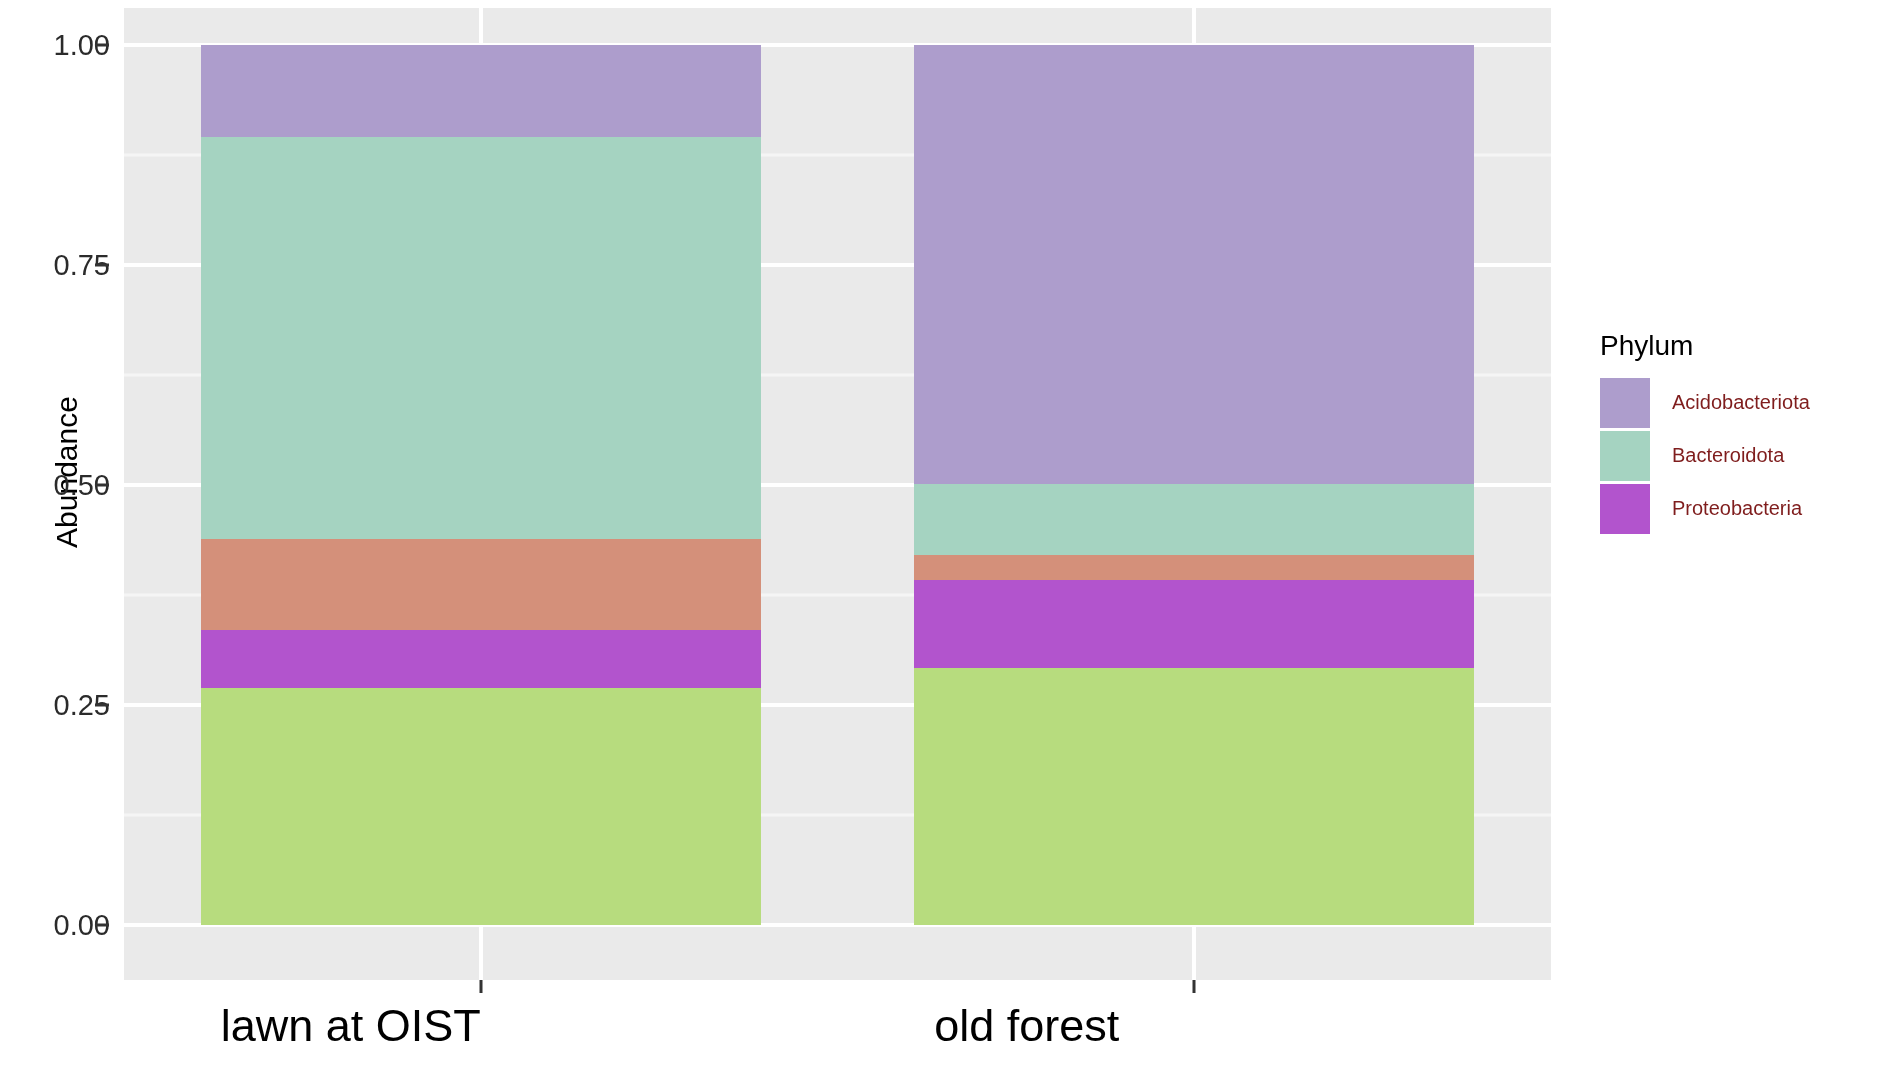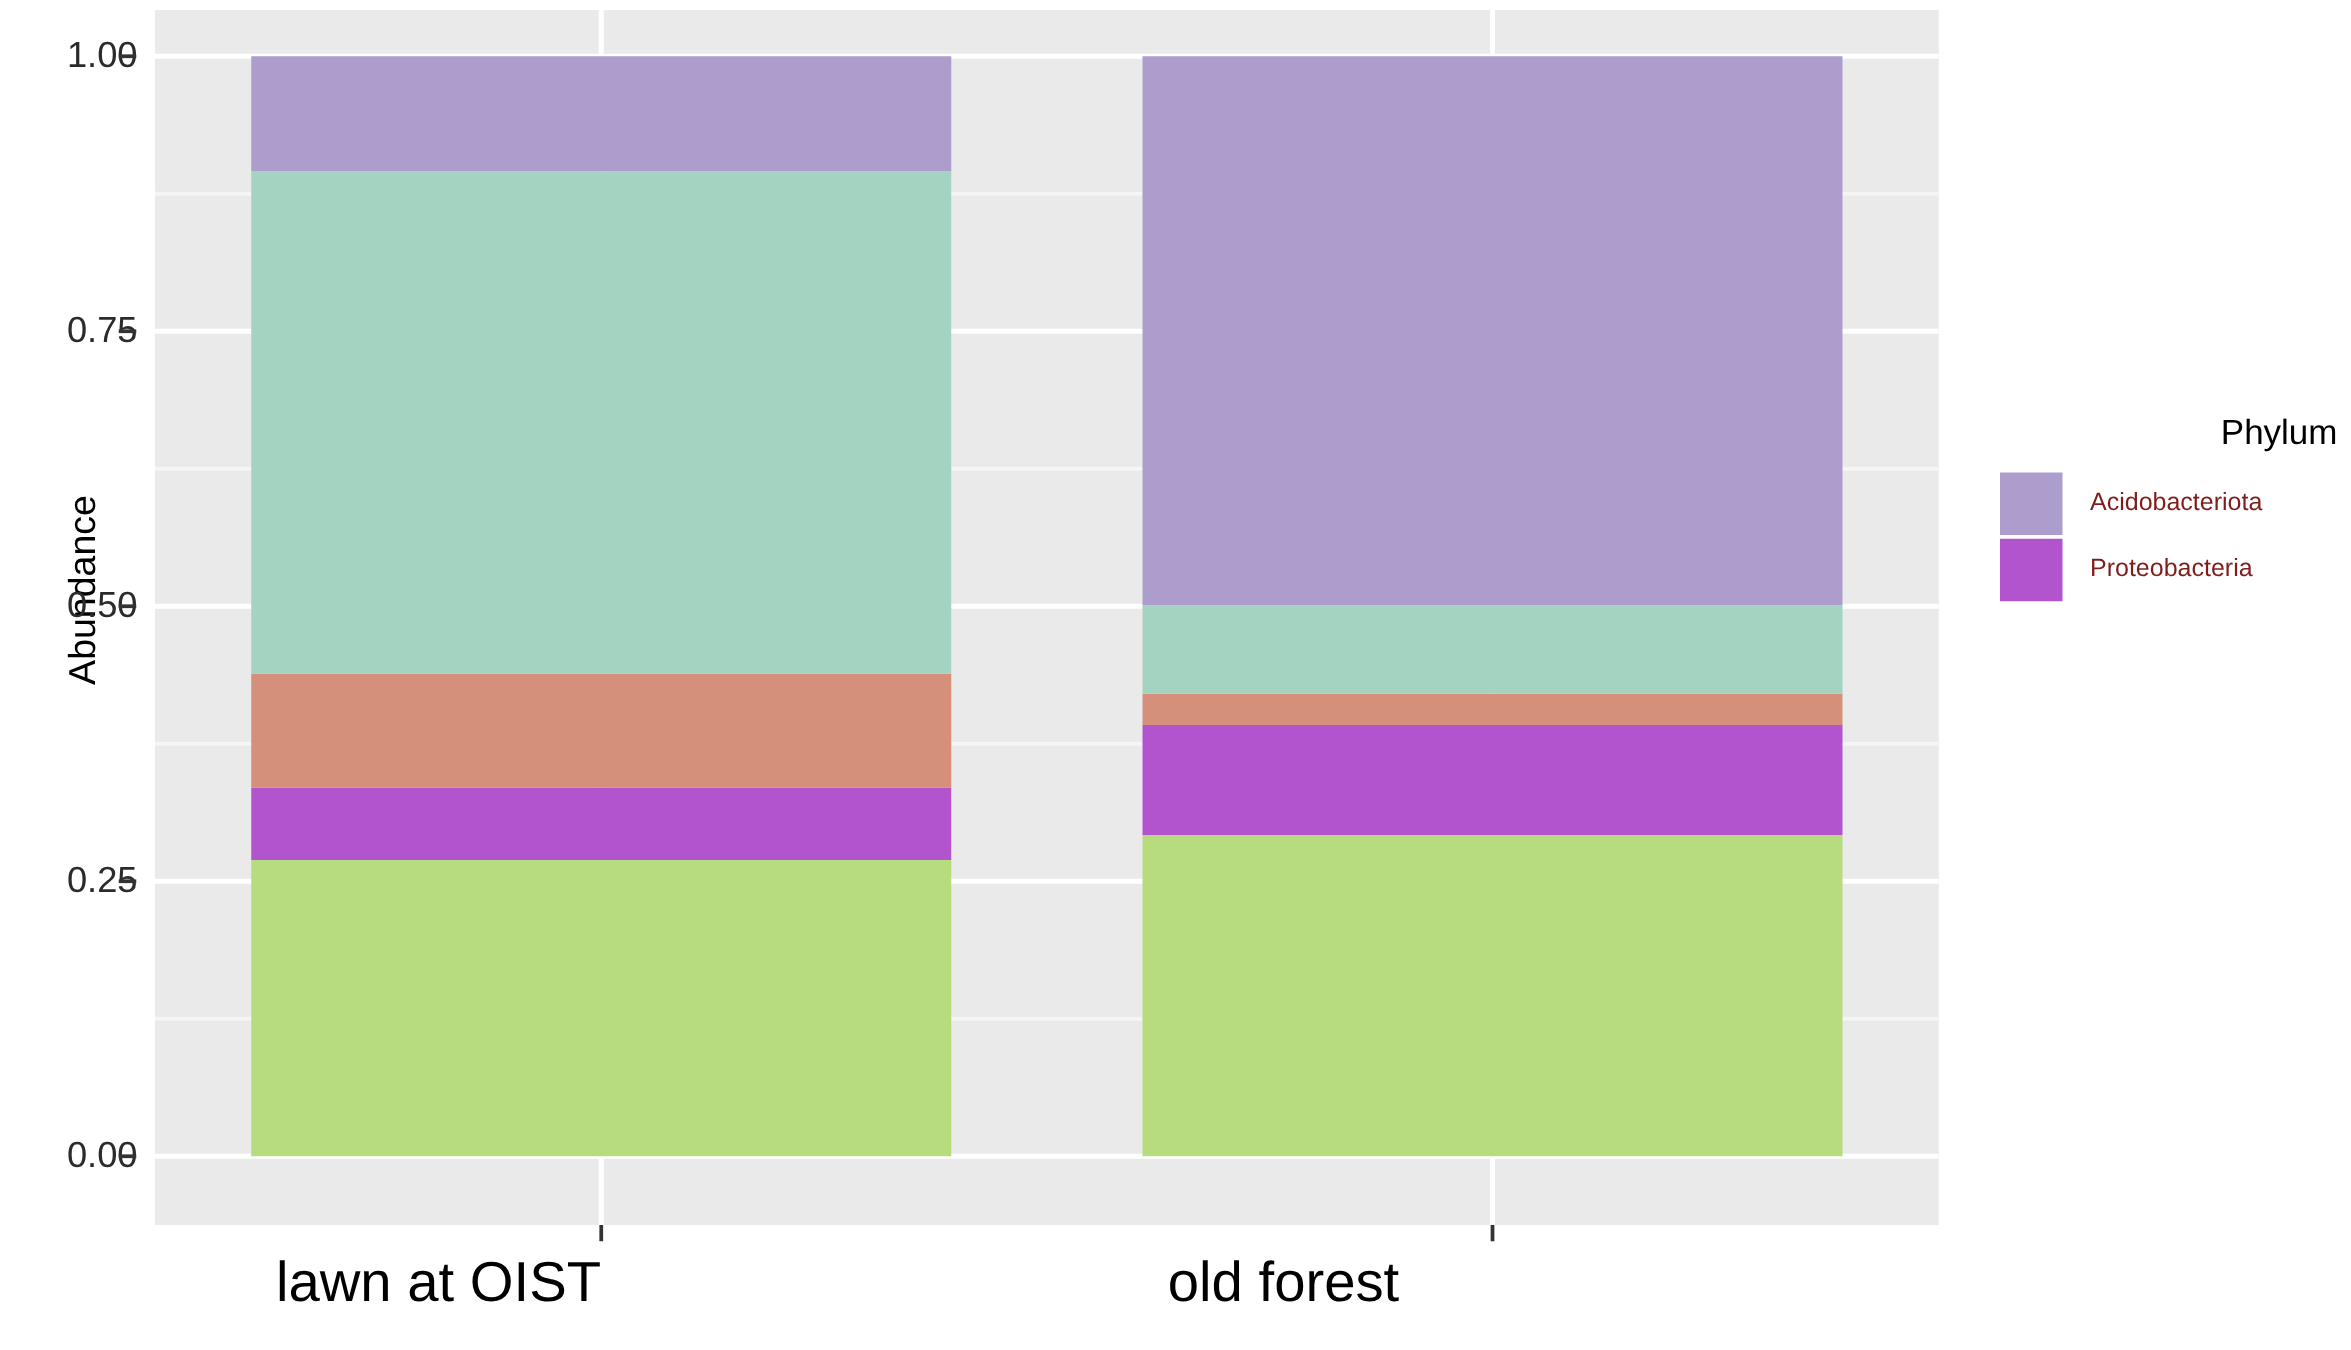--- a/index.html
+++ b/index.html
@@ -133,21 +133,20 @@
     position: absolute;
     left: 1600px;
     top: 330px;
     width: 270px;
   }
   #legend-title {
     font-size: 28px;
     color: #000000;
     margin-bottom: 14px;
     white-space: nowrap;
-    text-align: right;
   }
   .legend-row {
     display: flex;
     align-items: center;
     height: 53px;
   }
   .legend-key {
     width: 50px;
     height: 50px;
     flex: 0 0 auto;
@@ -225,20 +224,26 @@
     <div id="legend-title">Phylum</div>
     <div id="legend-items">
         <div class="legend-row">
           <span class="legend-key">
             <span class="legend-swatch" style="background: rgb(173, 157, 204);"></span>
           </span>
           <span class="legend-label">Acidobacteriota</span>
         </div>
         <div class="legend-row">
           <span class="legend-key">
+            <span class="legend-swatch" style="background: rgb(165, 211, 193);"></span>
+          </span>
+          <span class="legend-label">Bacteroidota</span>
+        </div>
+        <div class="legend-row">
+          <span class="legend-key">
             <span class="legend-swatch" style="background: rgb(178, 84, 205);"></span>
           </span>
           <span class="legend-label">Proteobacteria</span>
         </div>
       </div>
   </div>
 
 </div>
 
 </body></html>

